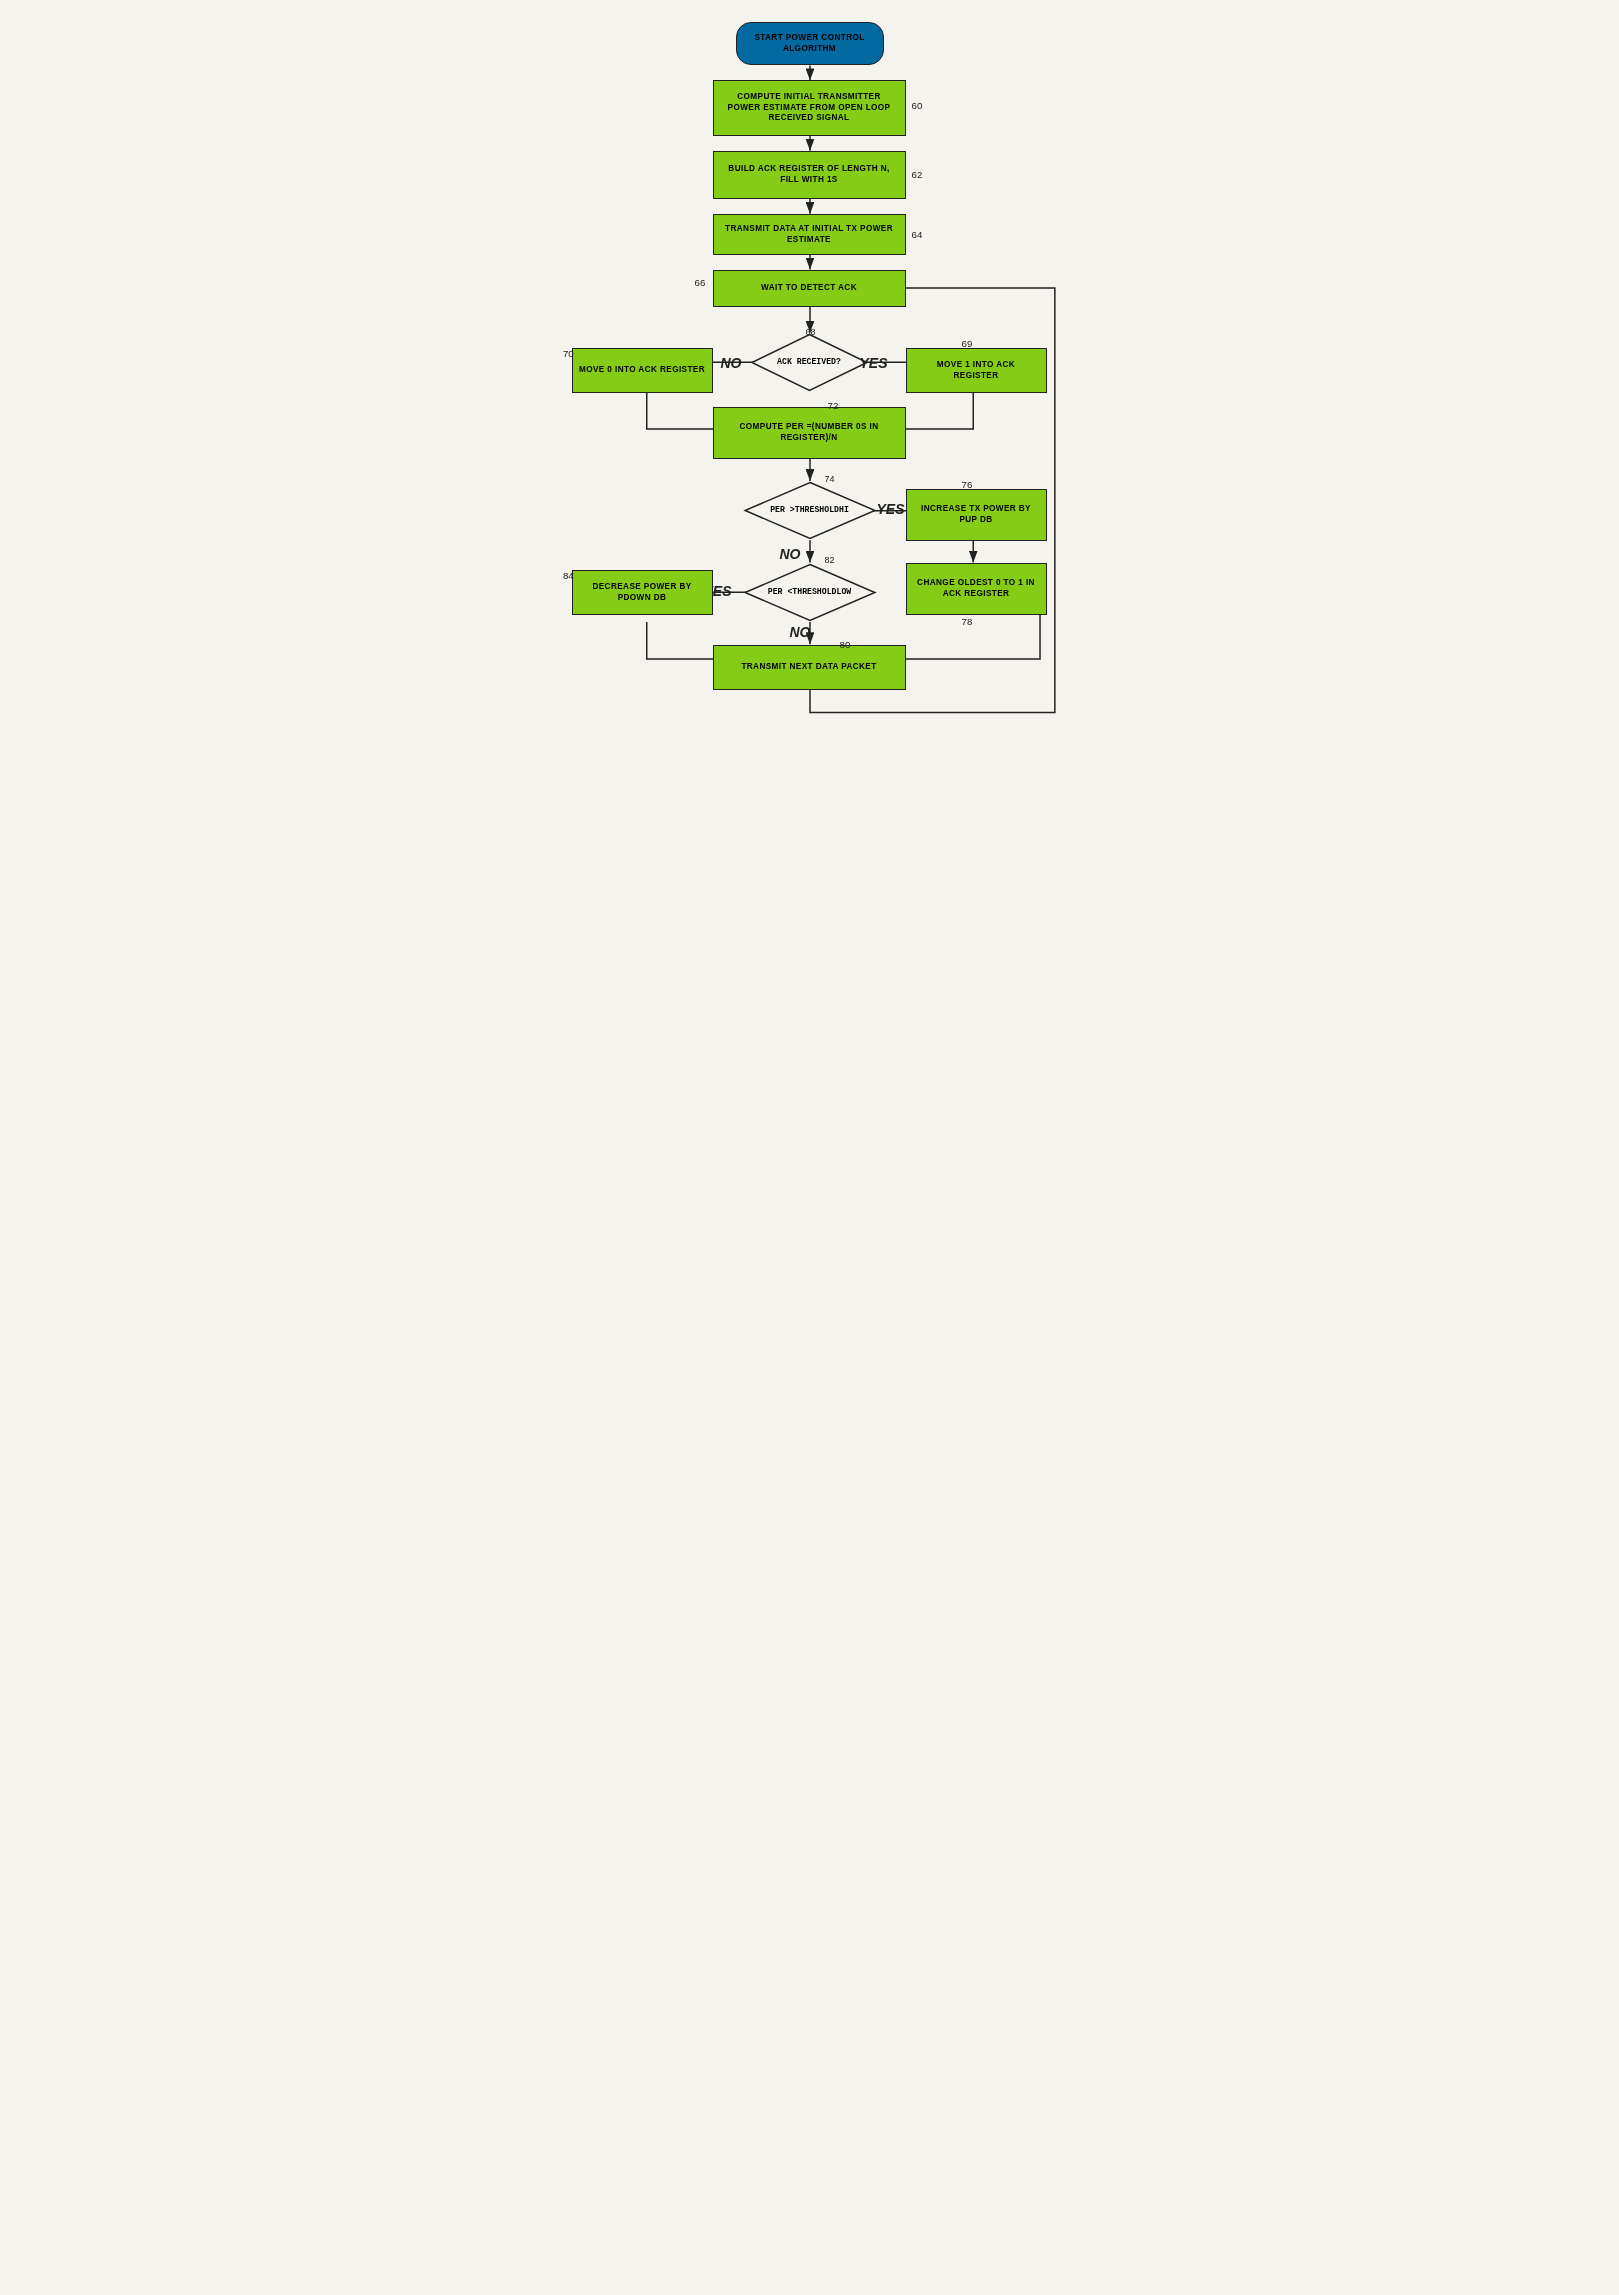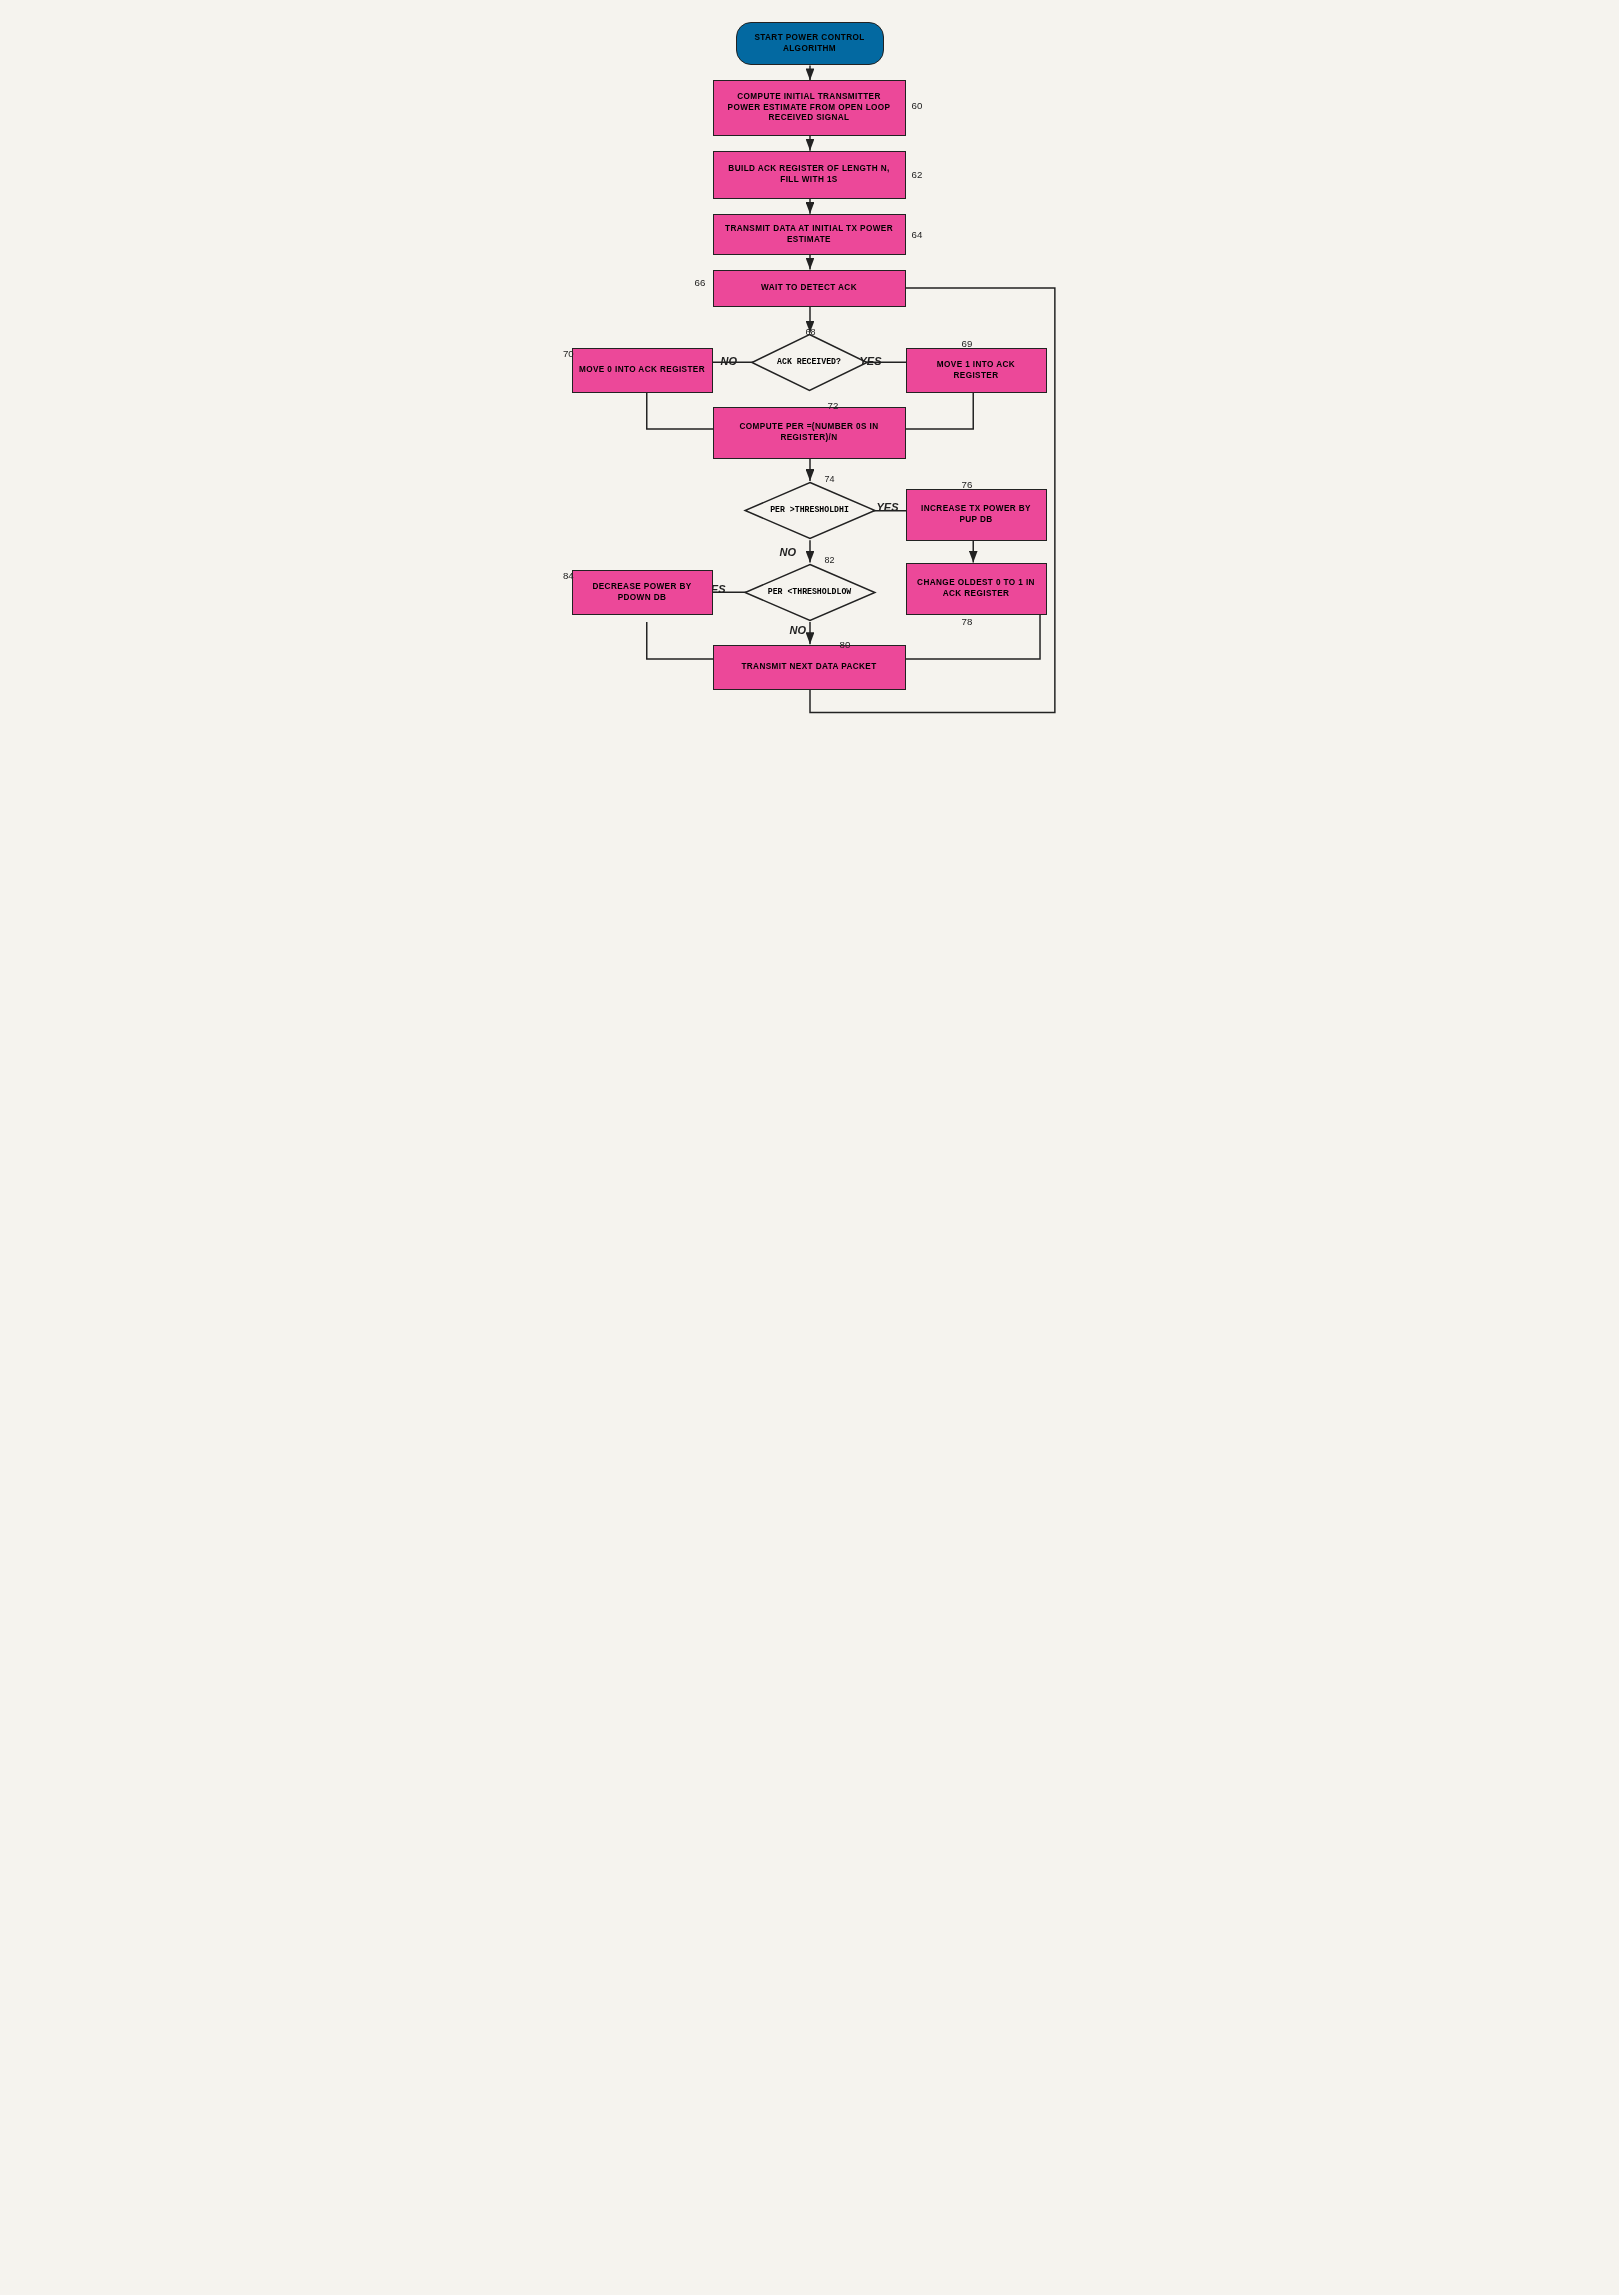--- a/index.html
+++ b/index.html
@@ -23,21 +23,21 @@
       align-items: center;
       justify-content: center;
       text-align: center;
       font-size: 8.2px;
       font-weight: bold;
       font-family: Arial, sans-serif;
       letter-spacing: 0.4px;
       line-height: 1.3;
     }
     .rect {
-      background: #ec4899;
+      background: #84cc16;
       border: 1.5px solid #222;
     }
     .rounded {
       background: #0369a1;
       border: 1.5px solid #222;
       border-radius: 15px;
     }
     .diamond-wrapper {
       position: absolute;
       display: flex;
@@ -62,21 +62,21 @@
     
     .arrows-svg {
       position: absolute;
       top: 0; left: 0;
       width: 100%;
       height: 100%;
       pointer-events: none;
     }
     .flow-label {
       position: absolute;
-      font-size: 11px;
+      font-size: 14px;
       font-style: italic;
       font-weight: bold;
       font-family: Arial, sans-serif;
       color: #222;
     }
   </style>
 </head>
 <body>
 
 <div class="flowchart-container">

